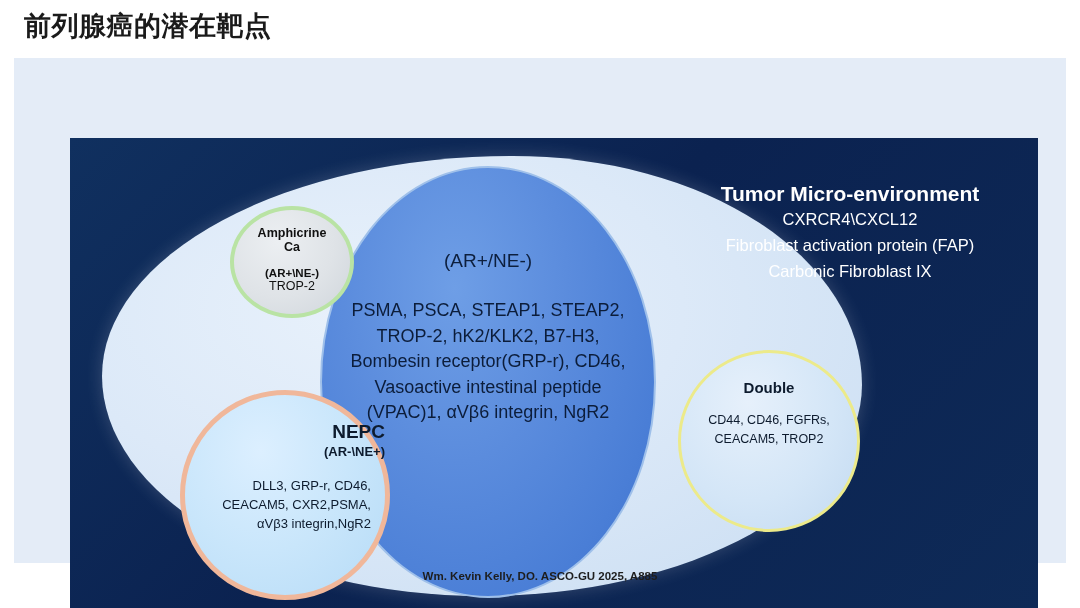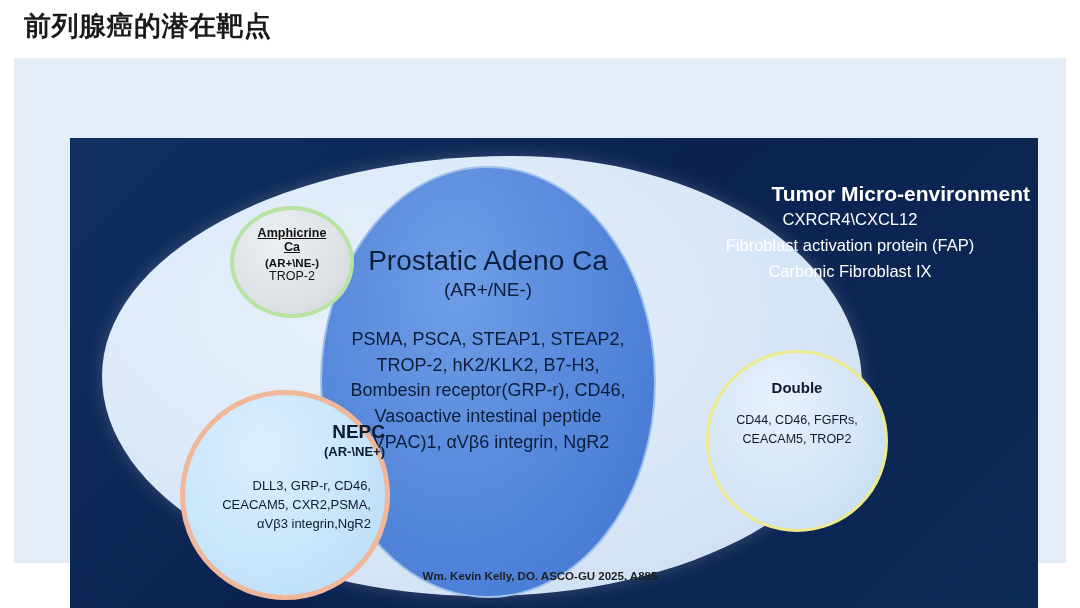--- a/index.html
+++ b/index.html
@@ -93,22 +93,22 @@
     top: 68px;
     width: 124px;
     height: 112px;
     border-radius: 50%;
     background: radial-gradient(ellipse at 38% 30%, #eceff2 0%, #dfe3e7 55%, #cfd5db 100%);
     border: 4px solid #b9e3a4;
     text-align: center;
     padding-top: 16px;
     color: #111;
   }
-  .amphicrine .t1 { font-size: 12.5px; font-weight: bold; line-height: 1.15; text-decoration: underline; }
-  .amphicrine .t2 { font-size: 11.5px; font-weight: bold; margin-top: 2px; }
+  .amphicrine .t1 { font-size: 12.5px; font-weight: bold; line-height: 1.15; }
+  .amphicrine .t2 { font-size: 11.5px; font-weight: bold; margin-top: 12px; }
   .amphicrine .t3 { font-size: 12.5px; }
 
   
   .nepc {
     position: absolute;
     left: 110px;
     top: 252px;
     width: 210px;
     height: 210px;
     border-radius: 50%;
@@ -118,21 +118,21 @@
     padding-top: 26px;
     color: #0d1b2e;
   }
   .nepc .t1 { font-size: 19px; font-weight: bold; }
   .nepc .t2 { font-size: 13px; font-weight: bold; margin-top: 1px; }
   .nepc .t3 { font-size: 13px; margin-top: 18px; line-height: 1.45; padding: 0 14px; }
 
   
   .double-neg {
     position: absolute;
-    left: 636px;
+    left: 608px;
     top: 212px;
     width: 182px;
     height: 182px;
     border-radius: 50%;
     background: radial-gradient(ellipse at 38% 28%, #e6f0fb 0%, #d4e6f7 55%, #c3daf1 100%);
     border: 3px solid #ecea8a;
     text-align: center;
     padding-top: 26px;
     color: #0d1b2e;
   }
@@ -142,21 +142,21 @@
 
   
   .tme {
     position: absolute;
     left: 600px;
     top: 44px;
     width: 360px;
     text-align: center;
     color: #ffffff;
   }
-  .tme .h { font-size: 21px; font-weight: bold; text-align: right; }
+  .tme .h { font-size: 21px; font-weight: bold; }
   .tme .l { font-size: 16.5px; line-height: 1.45; margin-top: 2px; }
 
   .citation {
     position: absolute;
     left: 0;
     top: 570px;
     width: 1080px;
     text-align: center;
     font-size: 11.5px;
     color: #1d1d1d;
@@ -167,21 +167,20 @@
 <body>
 
 <div class="slide-title">前列腺癌的潜在靶点</div>
 
 <div class="outer-frame">
   <div class="canvas">
 
     <div class="blob"></div>
 
     <div class="center-ellipse">
-      <div class="center-title">Prostatic Adeno Ca</div>
       <div class="center-sub">(AR+/NE-)</div>
       <div class="center-list">PSMA, PSCA, STEAP1, STEAP2, TROP-2, hK2/KLK2, B7-H3, Bombesin receptor(GRP-r), CD46, Vasoactive intestinal peptide (VPAC)1, αVβ6 integrin, NgR2</div>
     </div>
 
     <div class="amphicrine">
       <div class="t1">Amphicrine</div>
       <div class="t1">Ca</div>
       <div class="t2">(AR+\NE-)</div>
       <div class="t3">TROP-2</div>
     </div>

